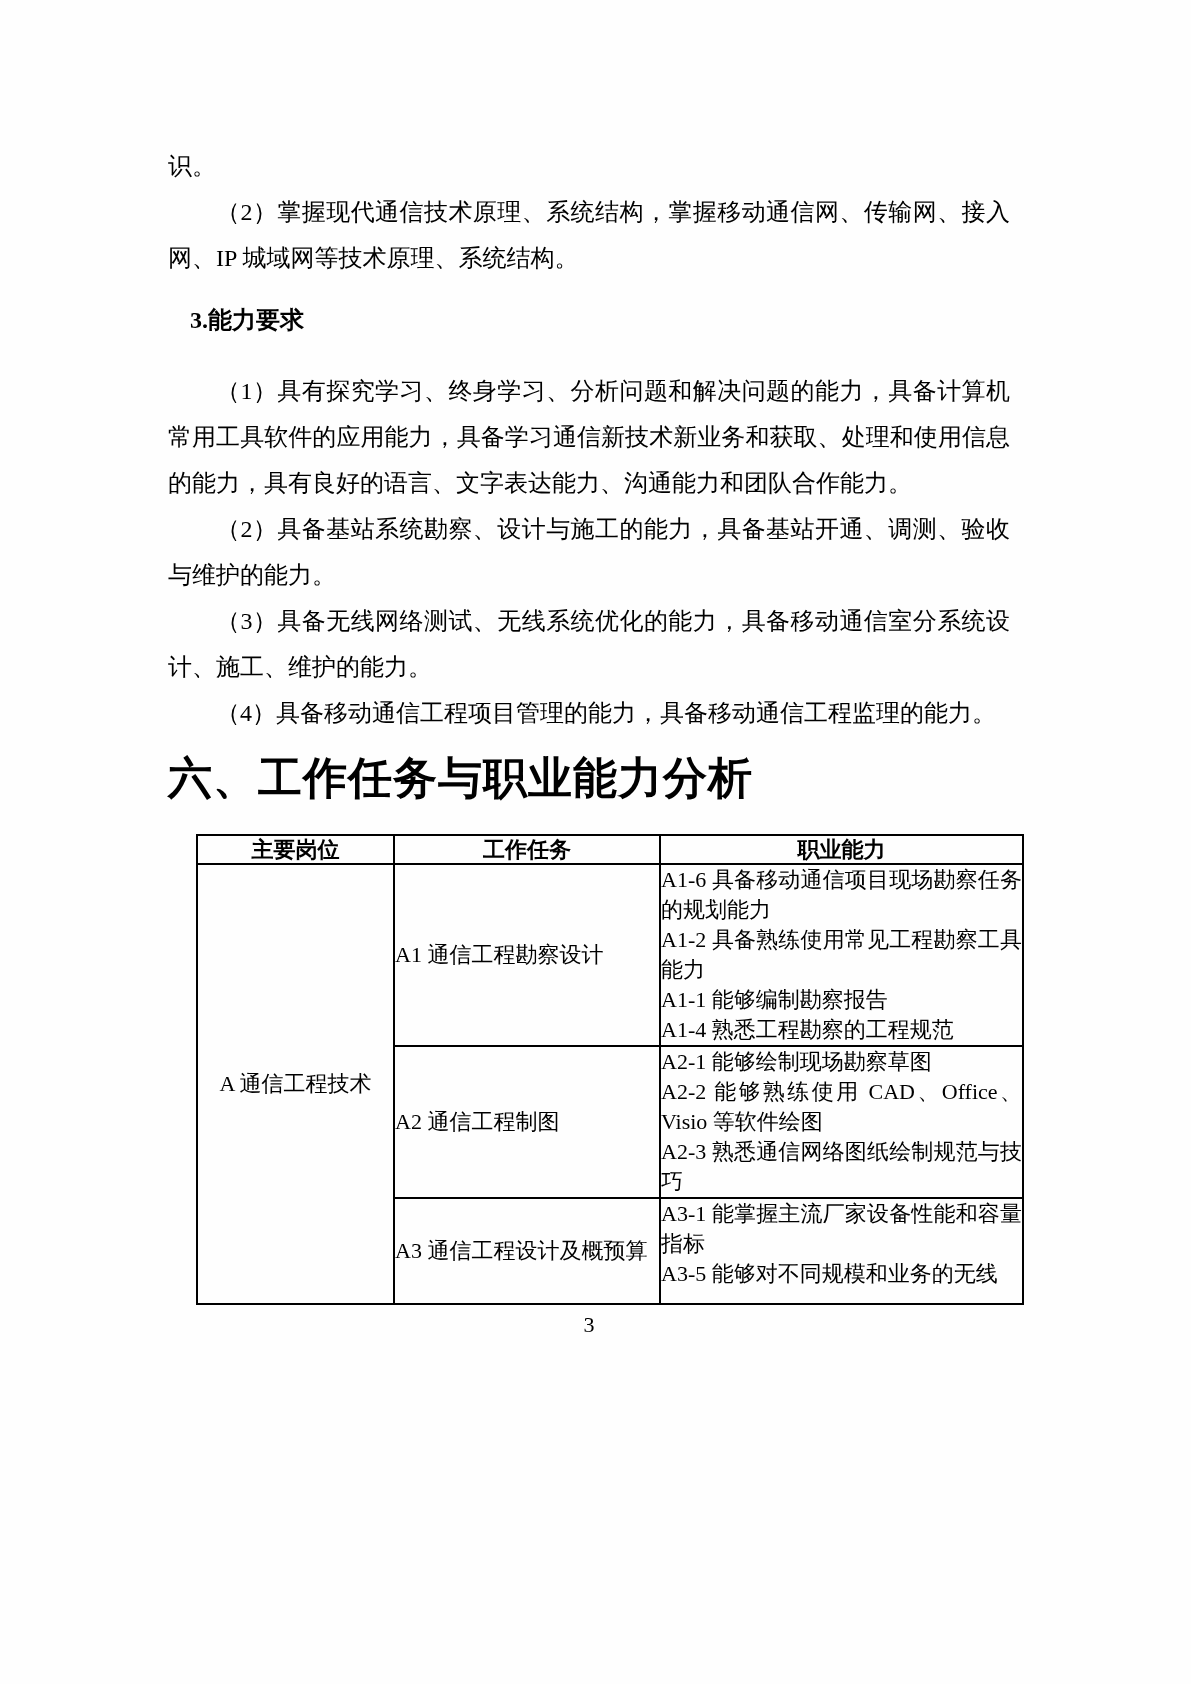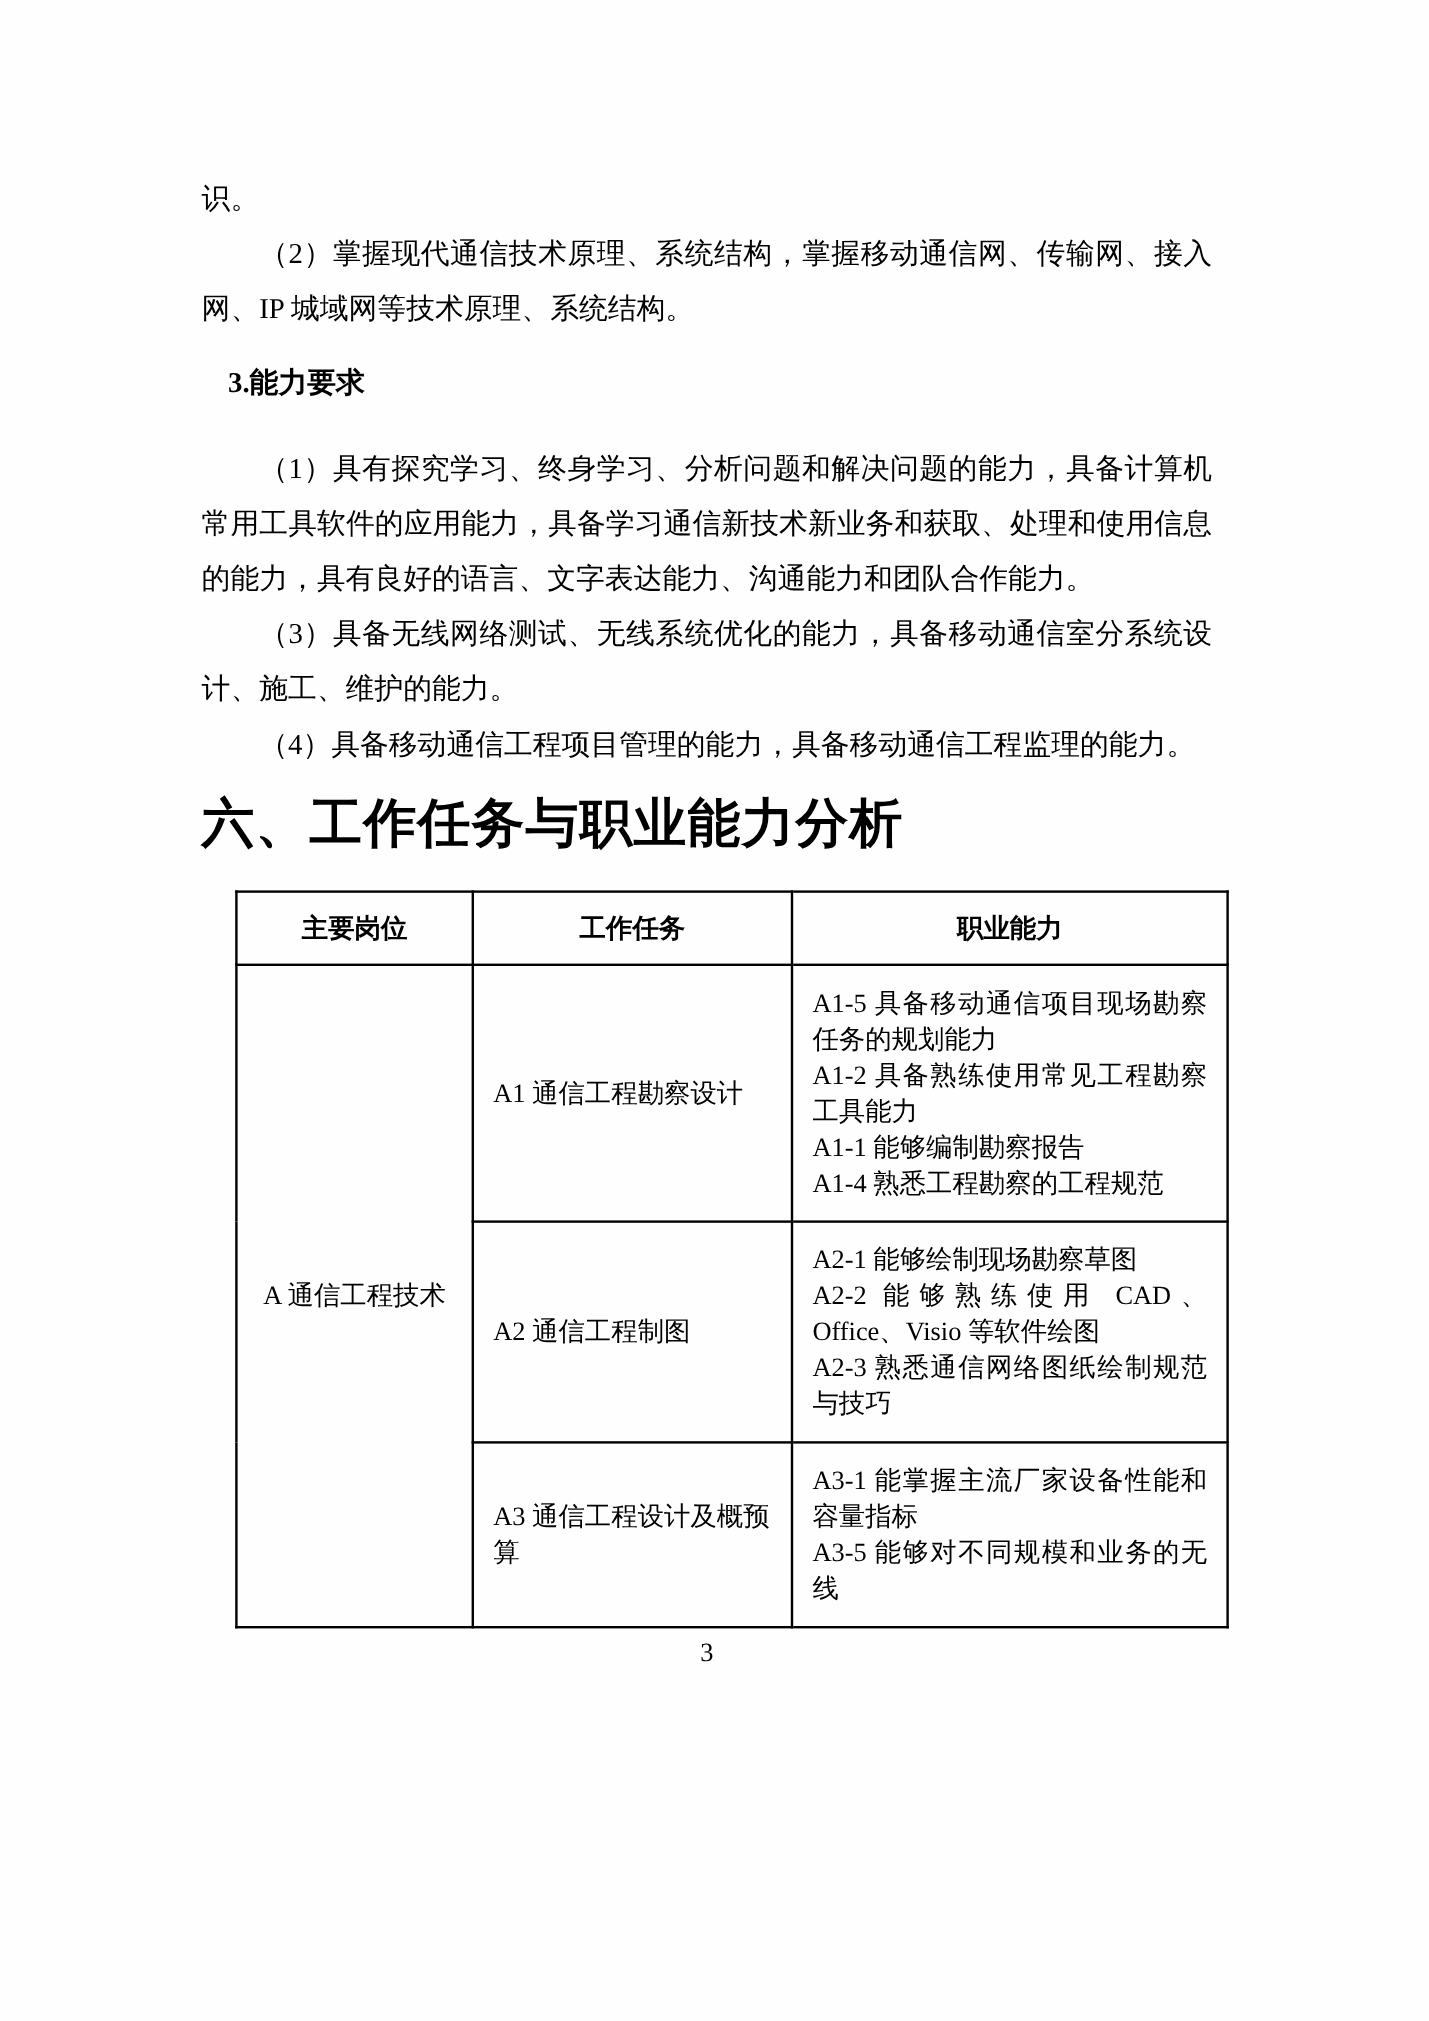--- a/index.html
+++ b/index.html
@@ -44,21 +44,21 @@
   }
   table.task-table{
     margin-left:28px;
     width:826px;
     border-collapse:collapse;
     table-layout:fixed;
   }
   table.task-table th,
   table.task-table td{
     border:2px solid #000;
-    padding:16px;
+    padding:0;
     font-size:22px;
     font-weight:normal;
   }
   table.task-table th{
     height:27px;
     line-height:27px;
     font-weight:bold;
     text-align:center;
   }
   td.col-position{
@@ -95,20 +95,21 @@
 
 <div class="page">
   <div class="content">
 
     <p class="body-para no-indent">识。</p>
     <p class="body-para">（2）掌握现代通信技术原理、系统结构，掌握移动通信网、传输网、接入网、IP 城域网等技术原理、系统结构。</p>
 
     <h3 class="sub-heading">3.能力要求</h3>
 
     <p class="body-para">（1）具有探究学习、终身学习、分析问题和解决问题的能力，具备计算机常用工具软件的应用能力，具备学习通信新技术新业务和获取、处理和使用信息的能力，具有良好的语言、文字表达能力、沟通能力和团队合作能力。</p>
+    <p class="body-para">（2）具备基站系统勘察、设计与施工的能力，具备基站开通、调测、验收与维护的能力。</p>
     <p class="body-para">（3）具备无线网络测试、无线系统优化的能力，具备移动通信室分系统设计、施工、维护的能力。</p>
     <p class="body-para">（4）具备移动通信工程项目管理的能力，具备移动通信工程监理的能力。</p>
 
     <h2 class="section-heading">六、工作任务与职业能力分析</h2>
 
     <table class="task-table">
       <colgroup>
         <col style="width:197px">
         <col style="width:266px">
         <col style="width:363px">
@@ -118,21 +119,21 @@
           <th>主要岗位</th>
           <th>工作任务</th>
           <th>职业能力</th>
         </tr>
       </thead>
       <tbody>
         <tr class="row-a1">
           <td class="col-position" rowspan="3">A 通信工程技术</td>
           <td class="col-task">A1 通信工程勘察设计</td>
           <td class="col-ability">
-            <div class="ability-line">A1-5 具备移动通信项目现场勘察任务的规划能力</div>
+            <div class="ability-line">A1-6 具备移动通信项目现场勘察任务的规划能力</div>
             <div class="ability-line">A1-2 具备熟练使用常见工程勘察工具能力</div>
             <div class="ability-line">A1-1 能够编制勘察报告</div>
             <div class="ability-line">A1-4 熟悉工程勘察的工程规范</div>
           </td>
         </tr>
         <tr class="row-a2">
           <td class="col-task">A2 通信工程制图</td>
           <td class="col-ability">
             <div class="ability-line">A2-1 能够绘制现场勘察草图</div>
             <div class="ability-line">A2-2 能够熟练使用 CAD、Office、Visio 等软件绘图</div>

